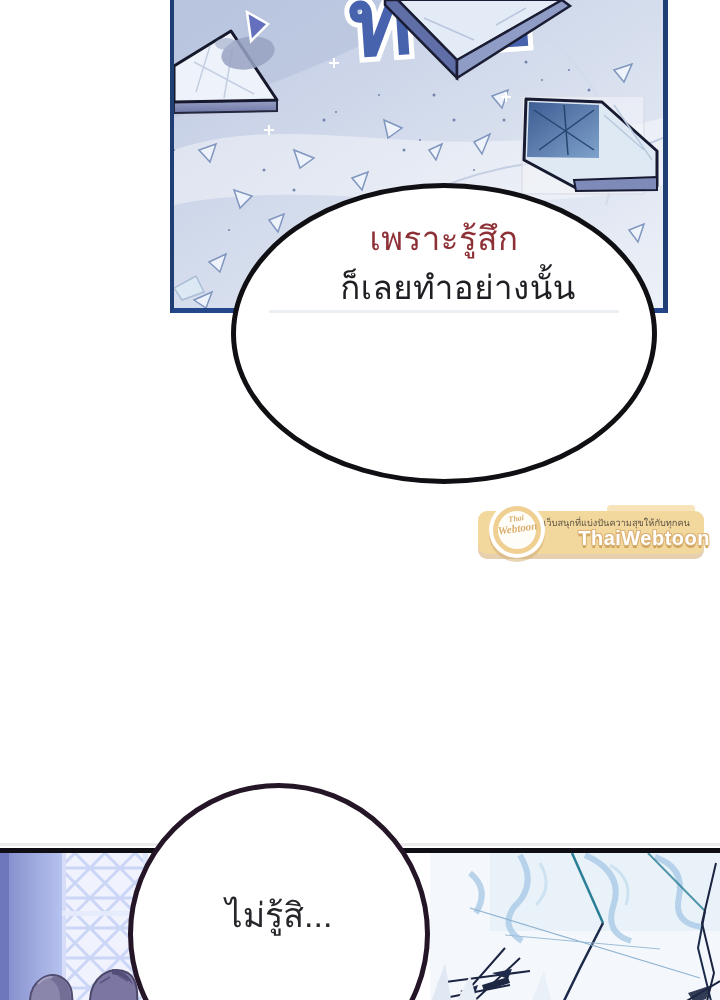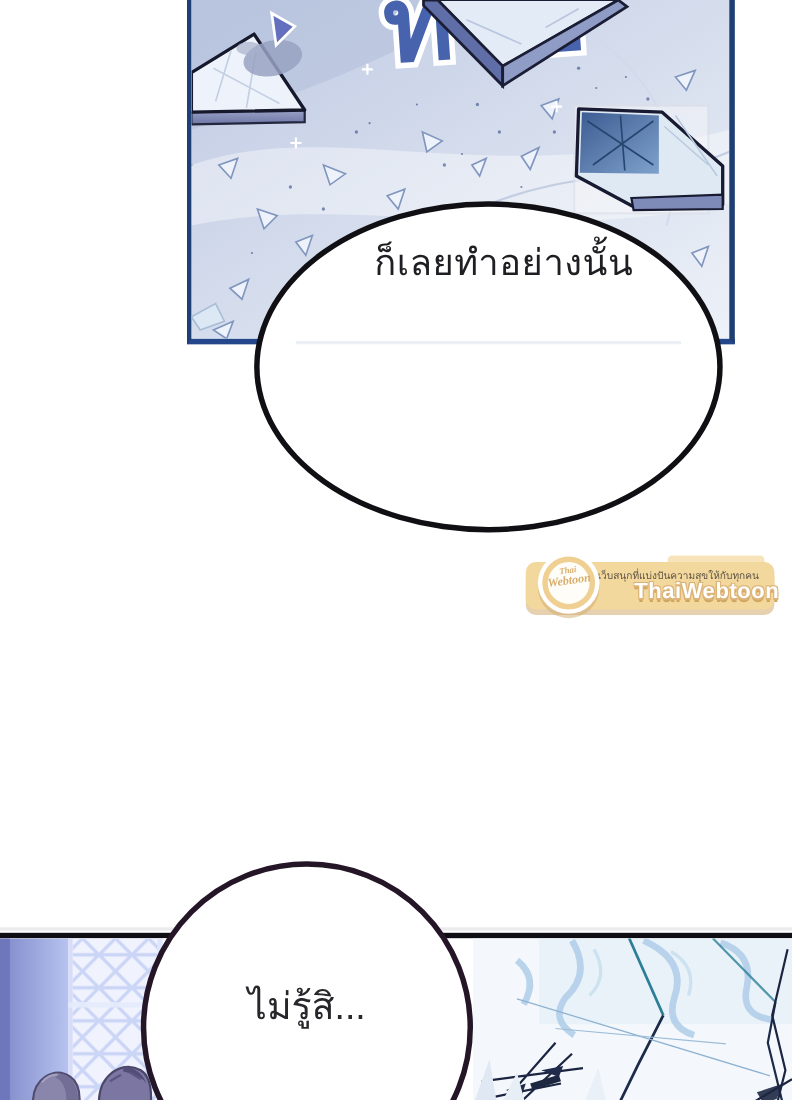--- a/index.html
+++ b/index.html
@@ -29,21 +29,21 @@
   .wm-badge{position:absolute;left:12px;top:2px;width:56px;height:56px;background:#ffffff;border-radius:50%;
             box-shadow:0 4px 0 rgba(210,170,110,.5);}
   .wm-badge-ring{position:absolute;left:4px;top:4px;width:48px;height:48px;border:5px solid #f0d092;
                  background:#fffdf7;border-radius:50%;box-sizing:border-box;}
   .wm-script{position:absolute;left:0;top:13px;width:100%;text-align:center;transform:rotate(-8deg);
              color:#d9ae6e;font-family:"Liberation Serif","DejaVu Serif",serif;font-style:italic;line-height:1;}
   .wm-script .s1{font-size:8px;font-weight:bold;display:block;}
   .wm-script .s2{font-size:11px;font-weight:bold;display:block;}
   .wm-tagline{position:absolute;left:66px;top:16px;width:160px;text-align:center;font-size:10px;
               color:#5d5342;white-space:nowrap;transform:scale(.92);transform-origin:left top;}
-  .wm-brand{position:absolute;left:88px;top:27px;width:155px;text-align:center;font-size:20px;font-weight:bold;
+  .wm-brand{position:absolute;left:78px;top:27px;width:155px;text-align:right;font-size:20px;font-weight:bold;
             color:#ffffff;letter-spacing:.5px;
             text-shadow:-1px -1px 0 #dcb276,1px -1px 0 #dcb276,-1px 1px 0 #dcb276,1px 1px 0 #dcb276,0 3px 0 #cfa55e;}
 
   
   .panel-sep{position:absolute;left:0;top:843px;width:720px;height:3px;background:#ebebee;z-index:1;}
   .panel-bottom{position:absolute;left:0;top:848px;width:720px;height:152px;box-sizing:content-box;
                 border-top:5px solid #0e0e14;overflow:hidden;background:#ffffff;z-index:1;}
 
   
   .bubble-bottom{position:absolute;left:128px;top:783px;width:302px;height:302px;background:#ffffff;
@@ -150,20 +150,21 @@
           <path d="M332,92 v10 M327,97 h10"></path>
           <path d="M160,58 v10 M155,63 h10"></path>
       </g>
 
       <polygon points="0,288 22,276 30,292 8,300" fill="#dce8f3" stroke="#aabdd6" stroke-width="1.5"></polygon>
     </svg>
   </div>
 
   <div class="bubble-top">
     <div class="seam"></div>
+    <div class="bubble-line red">เพราะรู้สึก</div>
     <div class="bubble-line dark">ก็เลยทำอย่างนั้น</div>
   </div>
 
   <div class="watermark">
     <div class="wm-fold"></div>
     <div class="wm-ribbon"></div>
     <div class="wm-tagline">เว็บสนุกที่แบ่งปันความสุขให้กับทุกคน</div>
     <div class="wm-brand">ThaiWebtoon</div>
     <div class="wm-badge">
       <div class="wm-badge-ring"></div>

